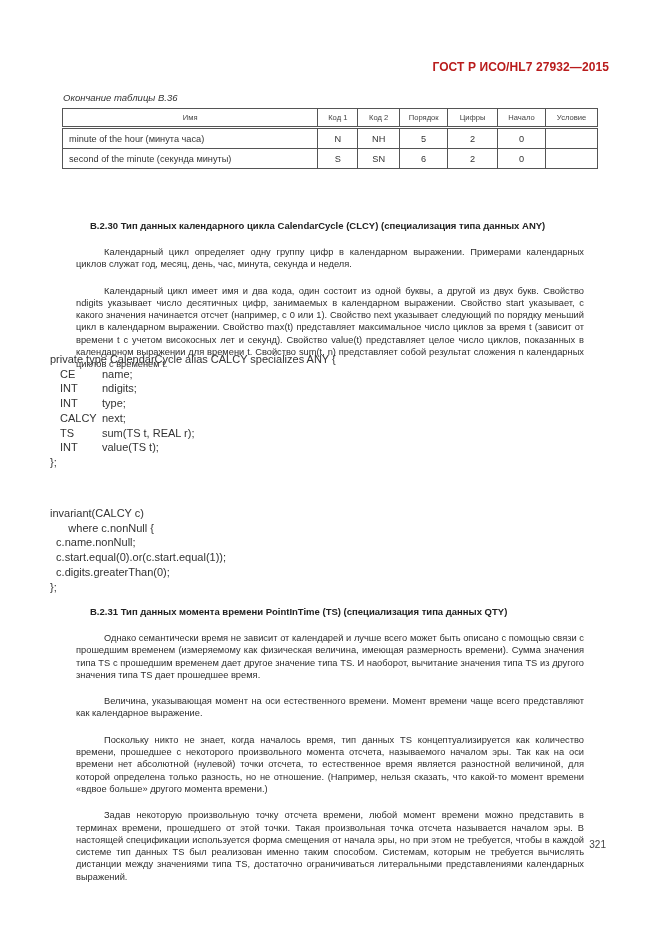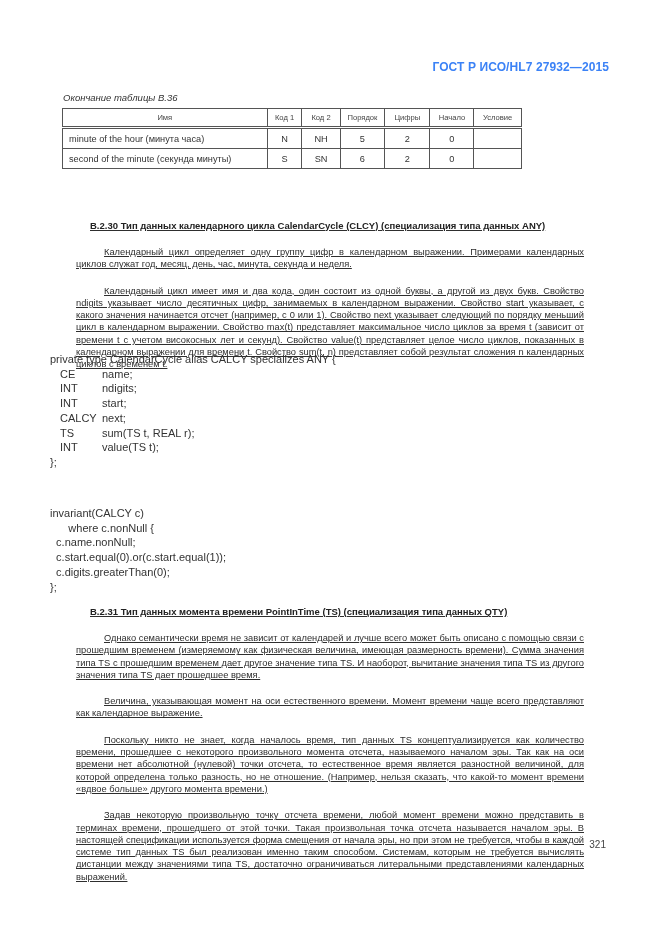--- a/index.html
+++ b/index.html
@@ -1,25 +1,25 @@
 <!DOCTYPE html>
 <html><head>
 <meta charset="utf-8">
 <style>
   html, body { margin:0; padding:0; background:#ffffff; }
   body { width:661px; height:935px; position:relative; overflow:hidden;
          font-family:"Liberation Sans", sans-serif; color:#2a2a2a; }
-  .header { position:absolute; top:60px; right:52px; font-weight:bold; font-size:12px; color:#3b82f6; letter-spacing:0.1px; }
+  .header { position:absolute; top:60px; right:52px; font-weight:bold; font-size:12px; color:#b91c1c; letter-spacing:0.1px; }
   .caption { position:absolute; top:92px; left:63px; font-style:italic; font-size:9.5px; color:#333; }
-  table.t { position:absolute; top:108px; left:62px; width:460px; border-collapse:collapse; font-size:9.2px; color:#333; }
+  table.t { position:absolute; top:108px; left:62px; width:536px; border-collapse:collapse; font-size:9.2px; color:#333; }
   table.t th { font-weight:normal; font-size:7.6px; color:#444; height:17px; border:1px solid #555; padding:0 2px; }
   table.t thead tr { border-bottom:3px double #555; }
   table.t td { height:19px; border:1px solid #555; padding:0 6px; text-align:center; }
   table.t td.name { text-align:left; }
-  .sec { position:absolute; left:62px; width:536px; font-size:9.3px; line-height:12.3px; color:#2e2e2e; text-align:justify;text-decoration:underline; }
+  .sec { position:absolute; left:62px; width:536px; font-size:9.3px; line-height:12.3px; color:#2e2e2e; text-align:justify; }
   .sec h3 { margin:0; font-size:9.5px; font-weight:bold; color:#222; text-indent:28px; line-height:13px; }
   .sec p { margin:14px; text-indent:28px; }
   .code { position:absolute; left:50px; font-size:11px; color:#333; line-height:14.7px; }
   .code .ln { white-space:pre; }
   .code .ty { display:inline-block; width:42px; padding-left:10px; }
   .pagenum { position:absolute; top:839px; right:55px; font-size:10px; color:#444; }
 </style>
 </head>
 <body>
 
@@ -73,21 +73,21 @@
 <div class="sec" style="top:219px;">
   <h3>B.2.30 Тип данных календарного цикла CalendarCycle (CLCY) (специализация типа данных ANY)</h3>
   <p>Календарный цикл определяет одну группу цифр в календарном выражении. Примерами календарных циклов служат год, месяц, день, час, минута, секунда и неделя.</p>
   <p>Календарный цикл имеет имя и два кода, один состоит из одной буквы, а другой из двух букв. Свойство ndigits указывает число десятичных цифр, занимаемых в календарном выражении. Свойство start указывает, с какого значения начинается отсчет (например, с 0 или 1). Свойство next указывает следующий по порядку меньший цикл в календарном выражении. Свойство max(t) представляет максимальное число циклов за время t (зависит от времени t с учетом високосных лет и секунд). Свойство value(t) представляет целое число циклов, показанных в календарном выражении для времени t. Свойство sum(t, n) представляет собой результат сложения n календарных циклов с временем t.</p>
 </div>
 
 <div class="code" style="top:352px;">
   <div class="ln">private type CalendarCycle alias CALCY specializes ANY {</div>
   <div class="ln"><span class="ty">CE</span><span>name;</span></div>
   <div class="ln"><span class="ty">INT</span><span>ndigits;</span></div>
-  <div class="ln"><span class="ty">INT</span><span>start;</span></div>
+  <div class="ln"><span class="ty">INT</span><span>type;</span></div>
   <div class="ln"><span class="ty">CALCY</span><span>next;</span></div>
   <div class="ln"><span class="ty">TS</span><span>sum(TS t, REAL r);</span></div>
   <div class="ln"><span class="ty">INT</span><span>value(TS t);</span></div>
   <div class="ln">};</div>
 </div>
 
 <div class="code" style="top:506px;">
   <div class="ln">invariant(CALCY c)</div>
   <div class="ln">      where c.nonNull {</div>
   <div class="ln">  c.name.nonNull;</div>

